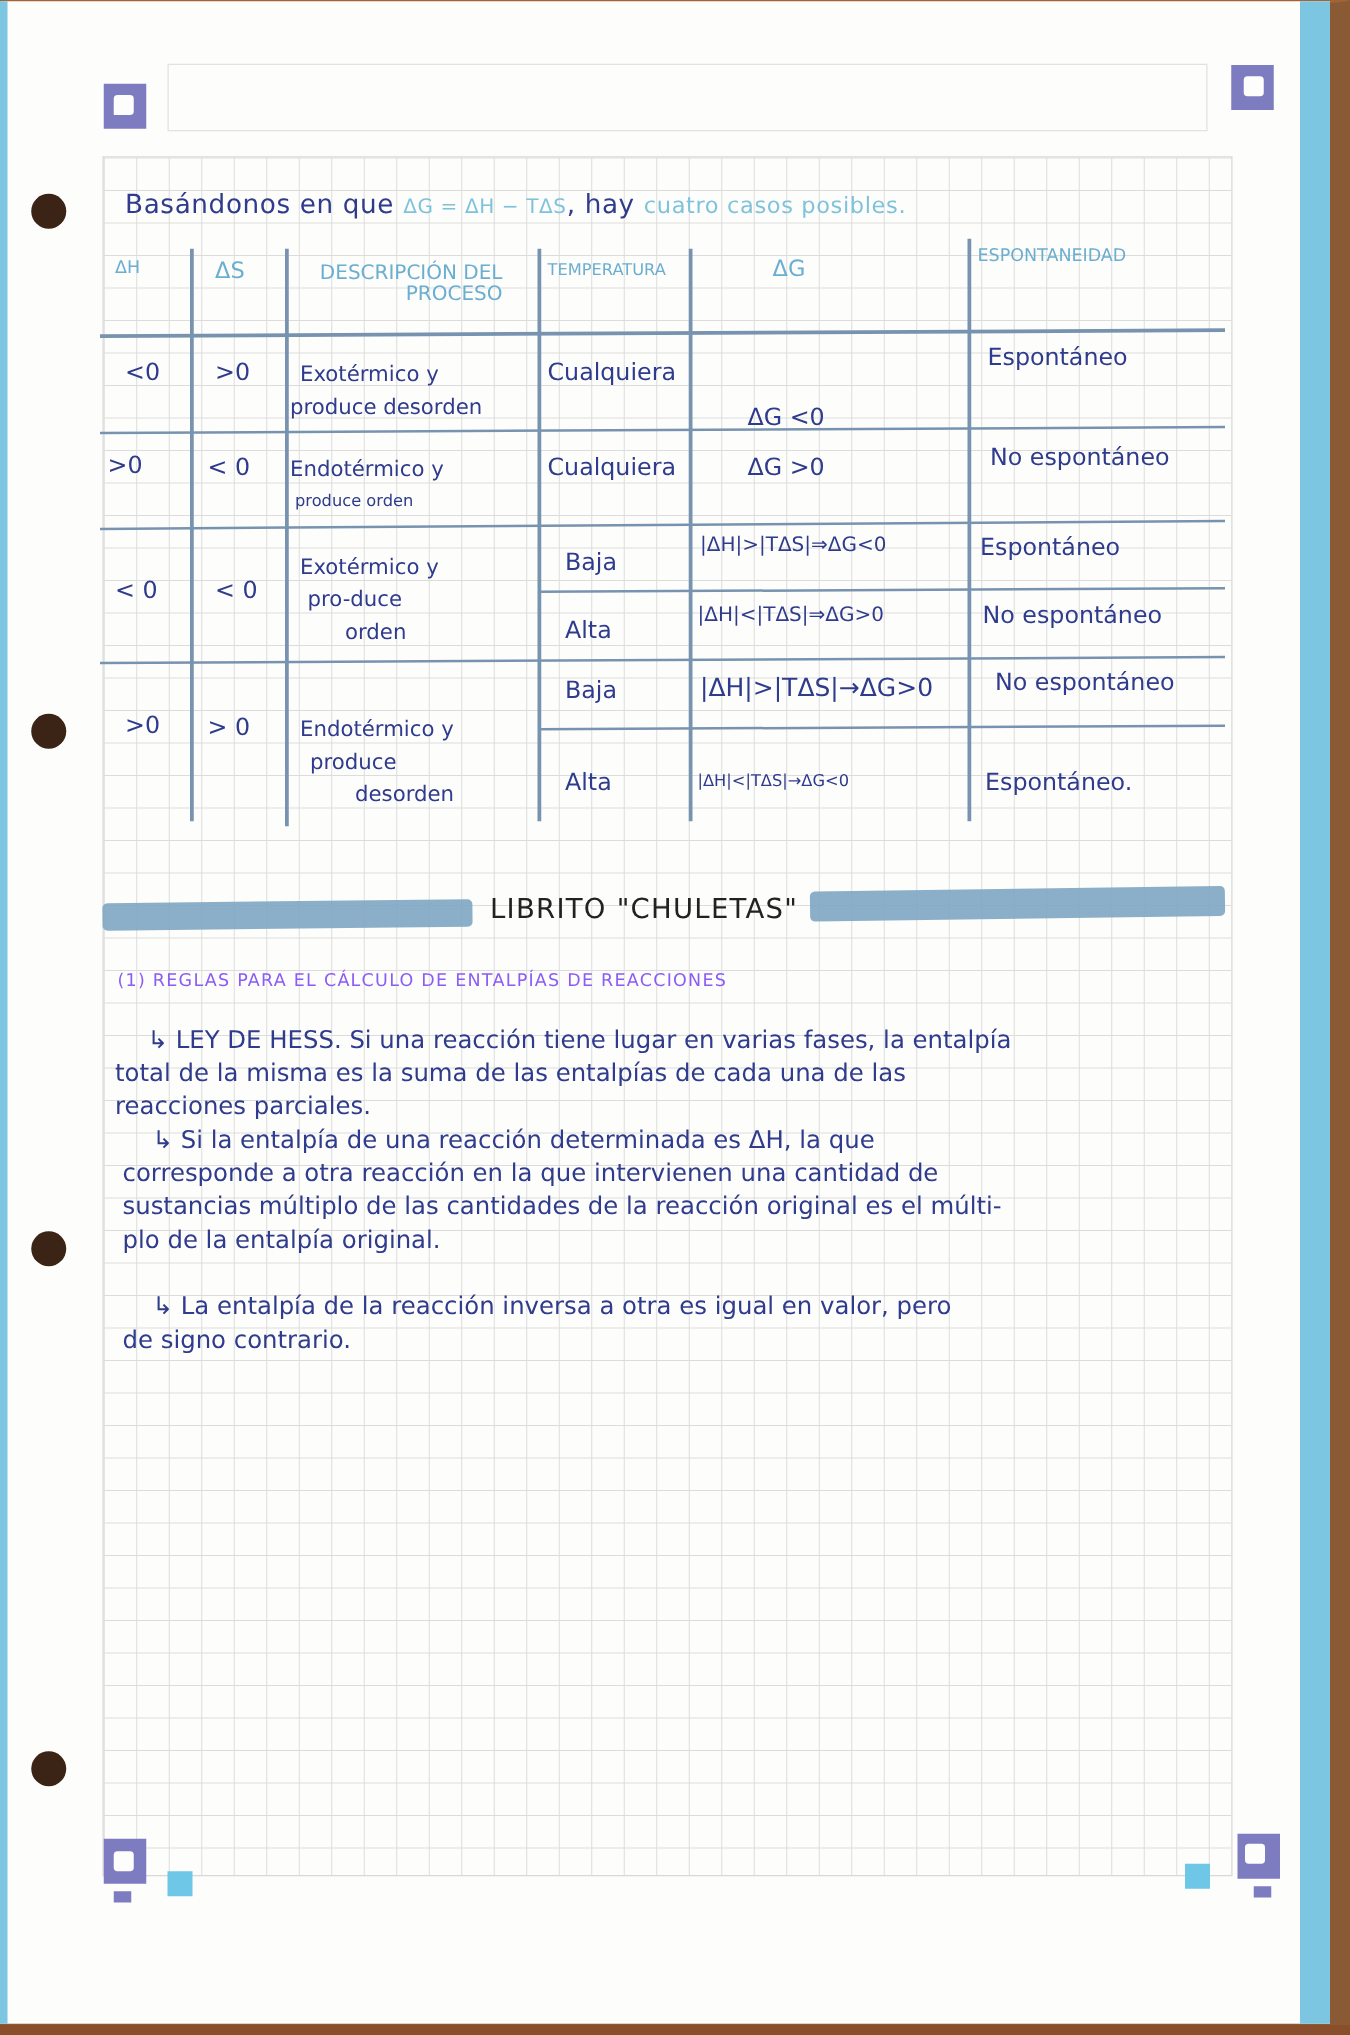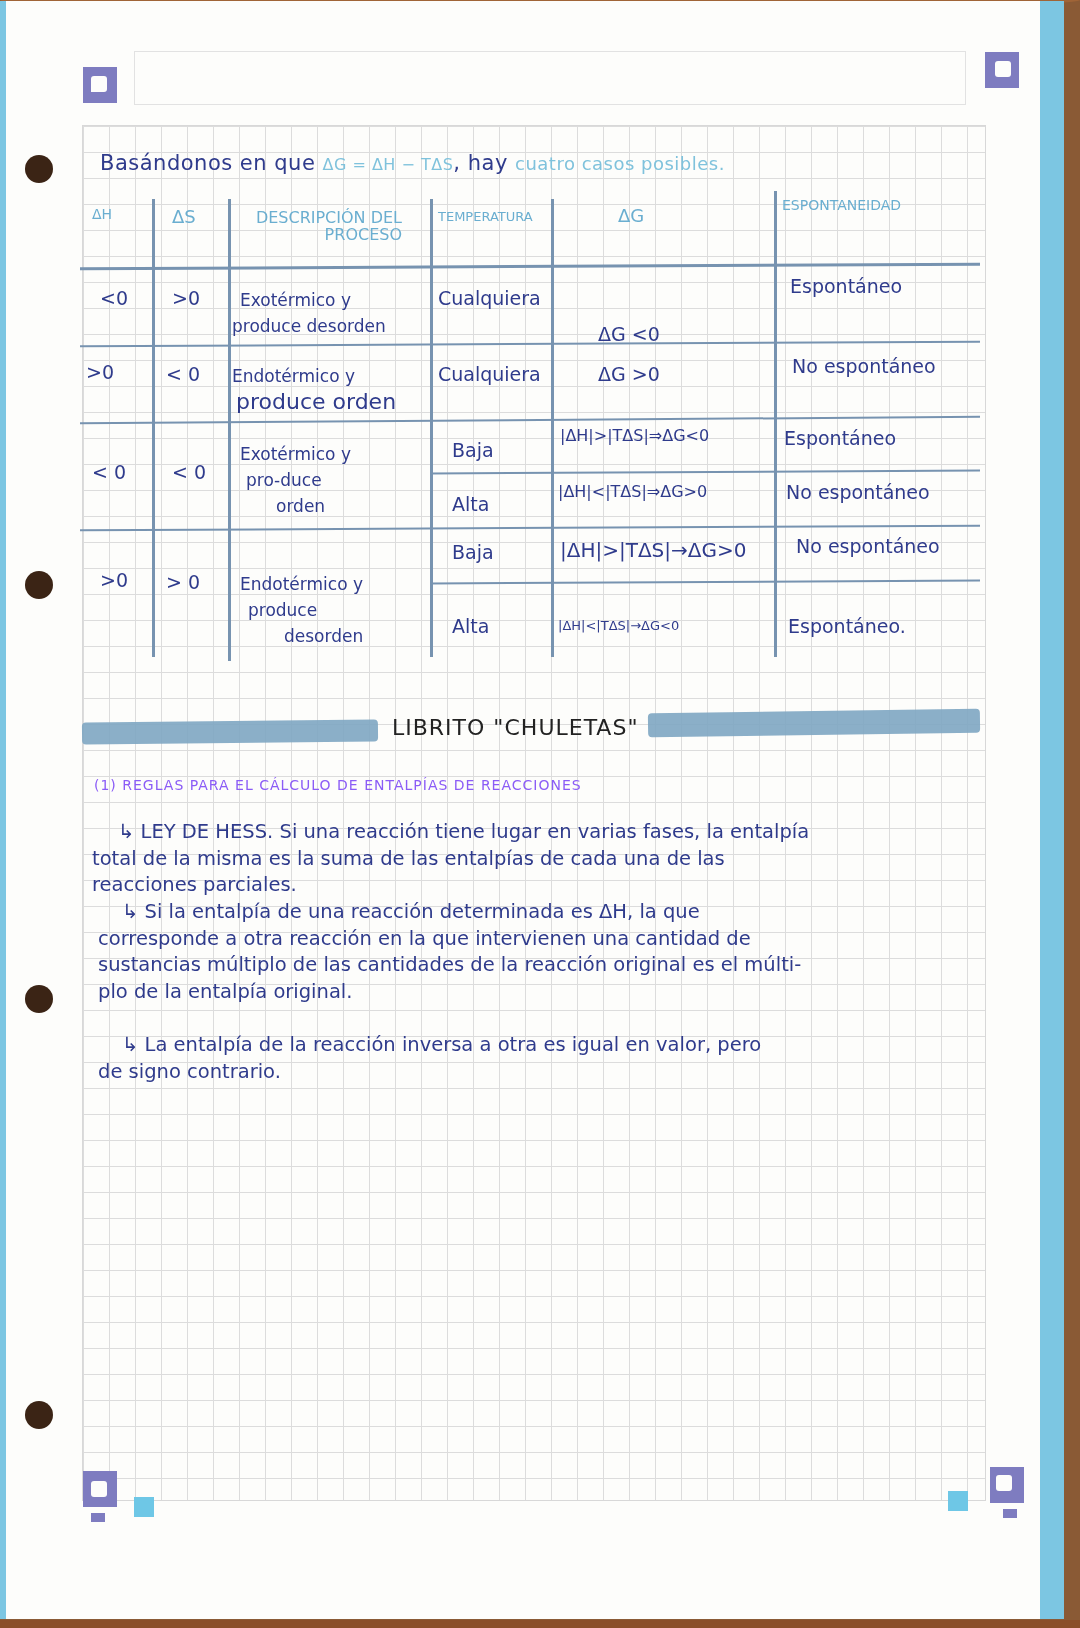--- a/index.html
+++ b/index.html
@@ -109,21 +109,21 @@
     <div class="td" style="left:172px; top:284px;">&gt;0</div>
     <div class="td" style="left:240px; top:286px; font-size:17px;">Exotérmico y</div>
     <div class="td" style="left:232px; top:312px; font-size:17px;">produce desorden</div>
     <div class="td" style="left:438px; top:284px;">Cualquiera</div>
     <div class="td" style="left:598px; top:280px;margin-top:40px;">ΔG &lt;0</div>
     <div class="td" style="left:790px; top:272px;">Espontáneo</div>
 
     <div class="td" style="left:86px; top:358px;">&gt;0</div>
     <div class="td" style="left:166px; top:360px;">&lt; 0</div>
     <div class="td" style="left:232px; top:362px; font-size:17px;">Endotérmico y</div>
-    <div class="td" style="left:236px; top:388px; font-size:22px;">produce orden</div>
+    <div class="td" style="left:236px; top:388px; font-size:13px;">produce orden</div>
     <div class="td" style="left:438px; top:360px;">Cualquiera</div>
     <div class="td" style="left:598px; top:360px;">ΔG &gt;0</div>
     <div class="td" style="left:792px; top:352px;">No espontáneo</div>
 
     <div class="td" style="left:92px; top:458px;">&lt; 0</div>
     <div class="td" style="left:172px; top:458px;">&lt; 0</div>
     <div class="td" style="left:240px; top:440px; font-size:17px;">Exotérmico y</div>
     <div class="td" style="left:246px; top:466px; font-size:17px;">pro-duce</div>
     <div class="td" style="left:276px; top:492px; font-size:17px;">orden</div>
     <div class="td" style="left:452px; top:436px;">Baja</div>

